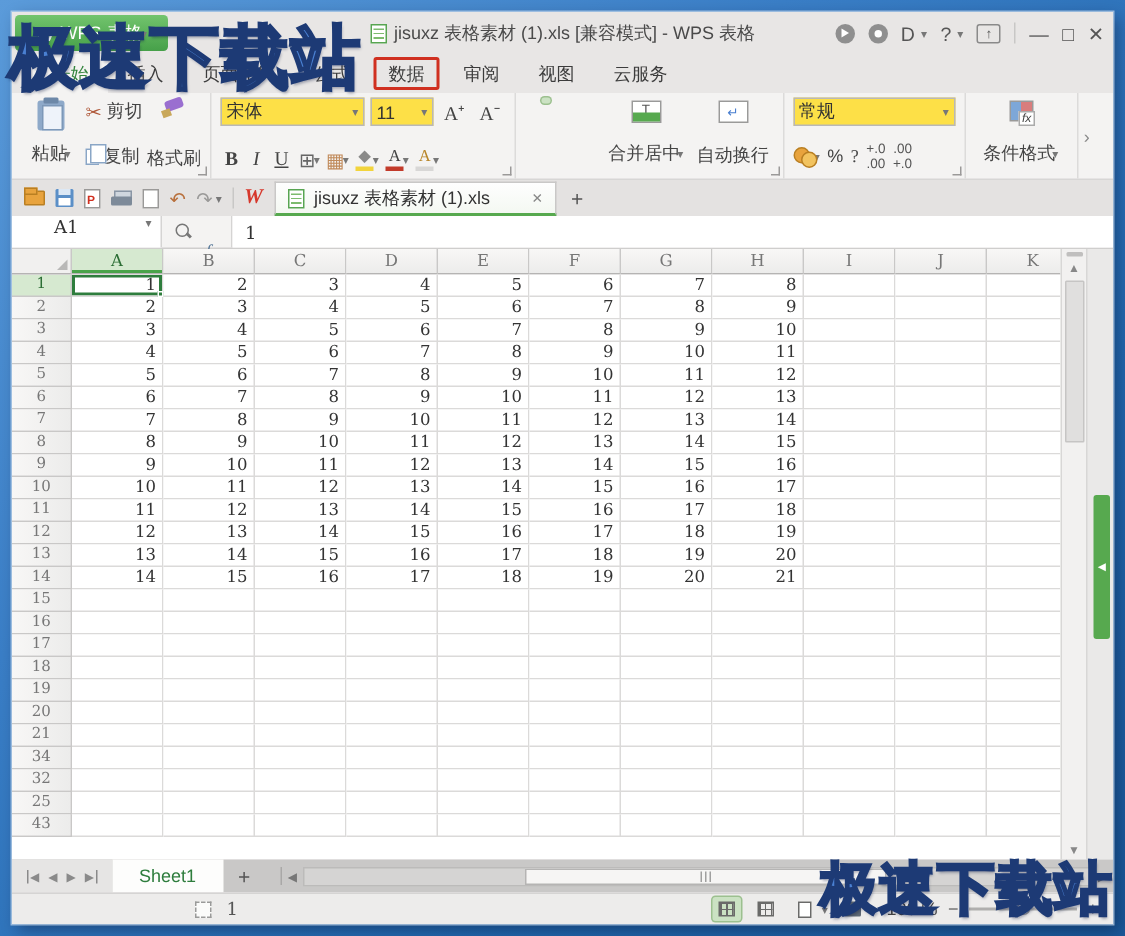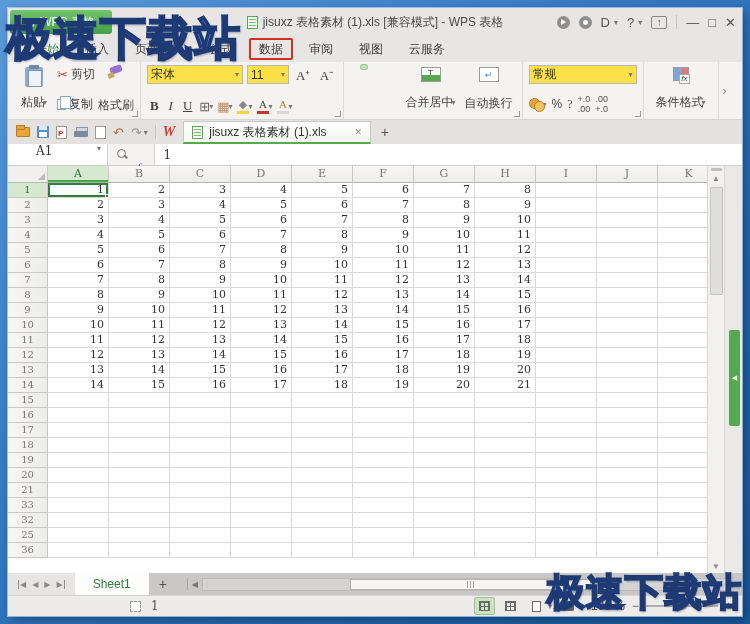--- a/index.html
+++ b/index.html
@@ -726,21 +726,21 @@
               <div class="cell"></div>
               <div class="cell"></div>
               <div class="cell"></div>
               <div class="cell"></div>
               <div class="cell"></div>
               <div class="cell"></div>
               <div class="cell"></div>
               <div class="cell fill"></div>
             </div>
             <div class="grow">
-              <div class="rowh">33</div>
+              <div class="rowh">34</div>
               <div class="cell"></div>
               <div class="cell"></div>
               <div class="cell"></div>
               <div class="cell"></div>
               <div class="cell"></div>
               <div class="cell"></div>
               <div class="cell"></div>
               <div class="cell"></div>
               <div class="cell"></div>
               <div class="cell"></div>
@@ -768,21 +768,21 @@
               <div class="cell"></div>
               <div class="cell"></div>
               <div class="cell"></div>
               <div class="cell"></div>
               <div class="cell"></div>
               <div class="cell"></div>
               <div class="cell"></div>
               <div class="cell fill"></div>
             </div>
             <div class="grow">
-              <div class="rowh">36</div>
+              <div class="rowh">43</div>
               <div class="cell"></div>
               <div class="cell"></div>
               <div class="cell"></div>
               <div class="cell"></div>
               <div class="cell"></div>
               <div class="cell"></div>
               <div class="cell"></div>
               <div class="cell"></div>
               <div class="cell"></div>
               <div class="cell"></div>

